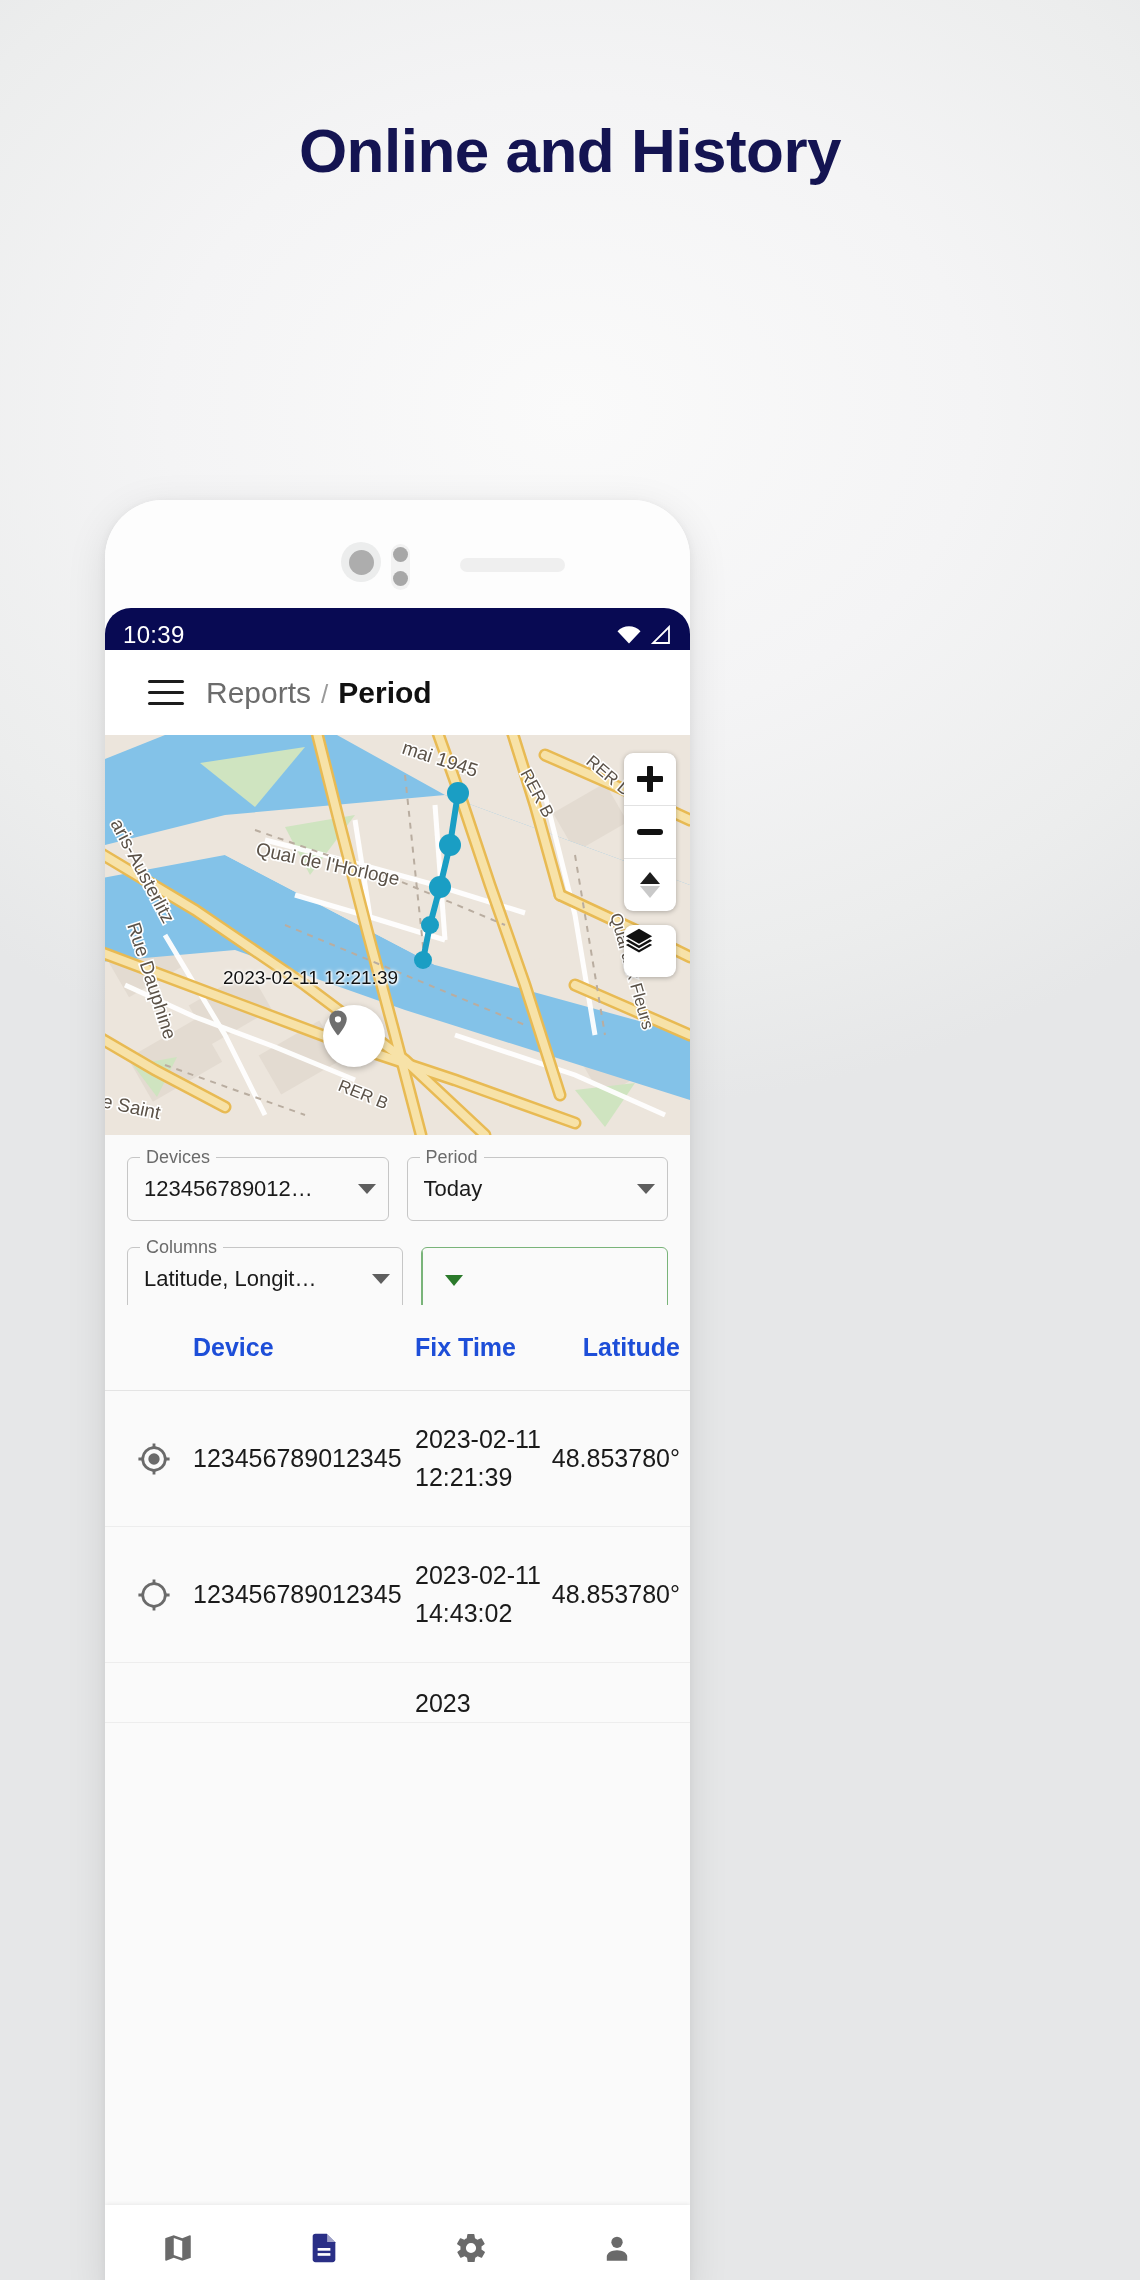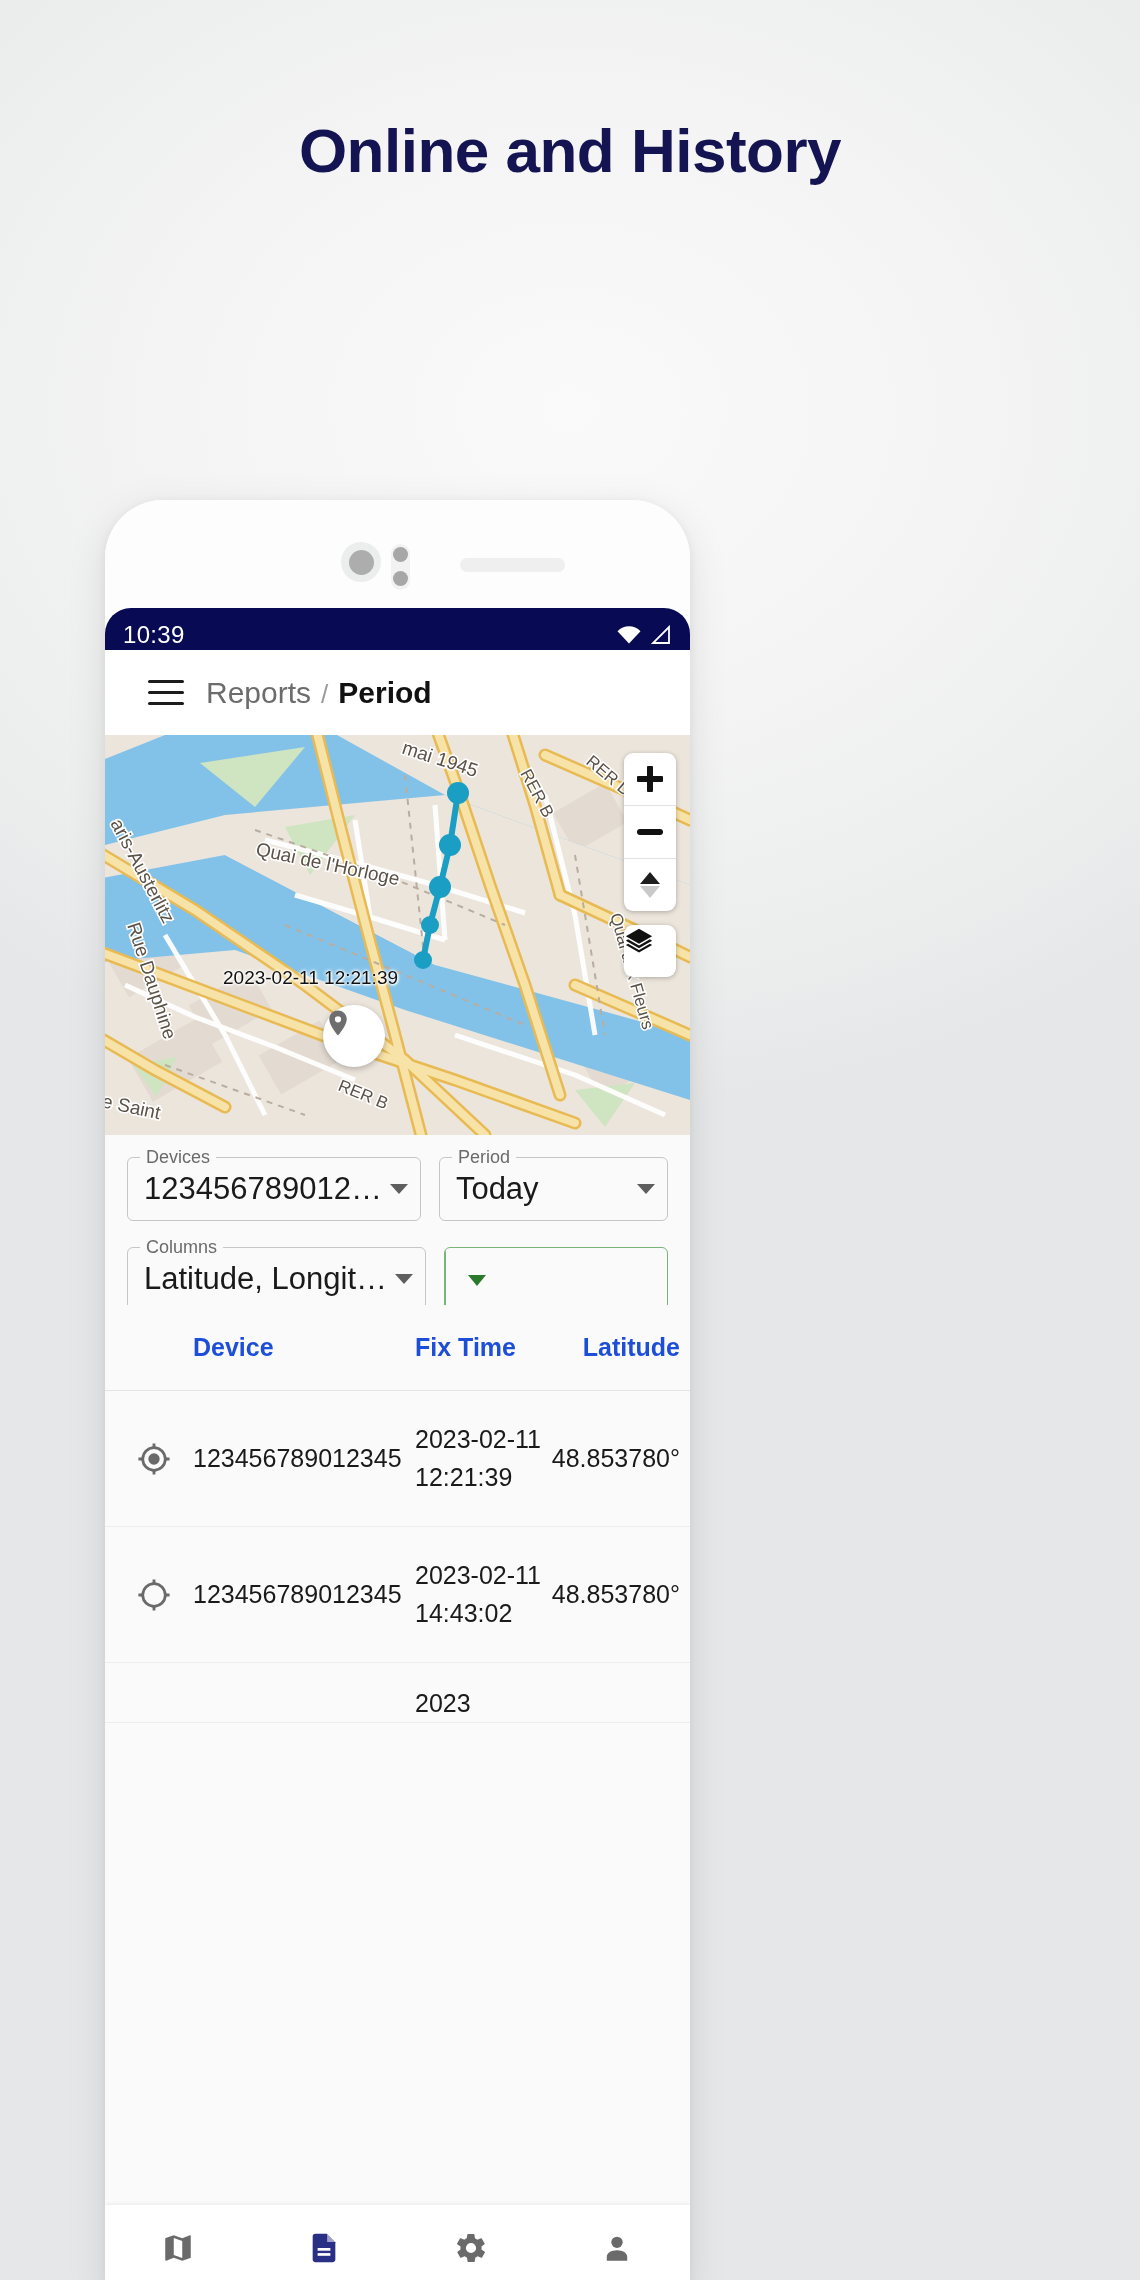--- a/index.html
+++ b/index.html
@@ -100,21 +100,21 @@
   .form{position:absolute;left:0;right:0;top:635px;padding:22px 22px 6px;box-sizing:border-box;background:#fafafa;}
   .row{display:flex;gap:18px;margin-bottom:26px;}
   .field{
     position:relative;flex:1;height:64px;border:1px solid #c6c6c6;border-radius:6px;background:#fafafa;
     display:flex;align-items:center;padding:0 12px 0 16px;box-sizing:border-box;cursor:pointer;
   }
   .field .lg{
     position:absolute;top:-11px;left:12px;background:#fafafa;padding:0 6px;
     font-size:18px;color:#6b6b6b;
   }
-  .field .val{flex:1;font-size:31px;color:#1a1a1a;white-space:nowrap;overflow:hidden;}
+  .field .val{flex:1;font-size:22px;color:#1a1a1a;white-space:nowrap;overflow:hidden;}
   .caret{width:0;height:0;border-left:9px solid transparent;border-right:9px solid transparent;border-top:10px solid #5e5e5e;margin-left:8px;}
   .showbtn{
     flex:1;height:64px;border:1px solid #79b479;border-radius:6px;display:flex;align-items:stretch;background:#fafafa;overflow:hidden;
   }
   .showbtn .main{flex:1;display:flex;align-items:center;justify-content:center;color:#2b7a2b;font-size:24px;font-weight:700;letter-spacing:.6px;cursor:pointer;}
   .showbtn .split{width:62px;border-left:1px solid #79b479;display:flex;align-items:center;justify-content:center;cursor:pointer;}
   .caret-green{width:0;height:0;border-left:9px solid transparent;border-right:9px solid transparent;border-top:11px solid #2b7a2b;}
 
   
   .table{position:absolute;left:0;right:0;top:805px;bottom:0;background:#fafafa;overflow:hidden;}

